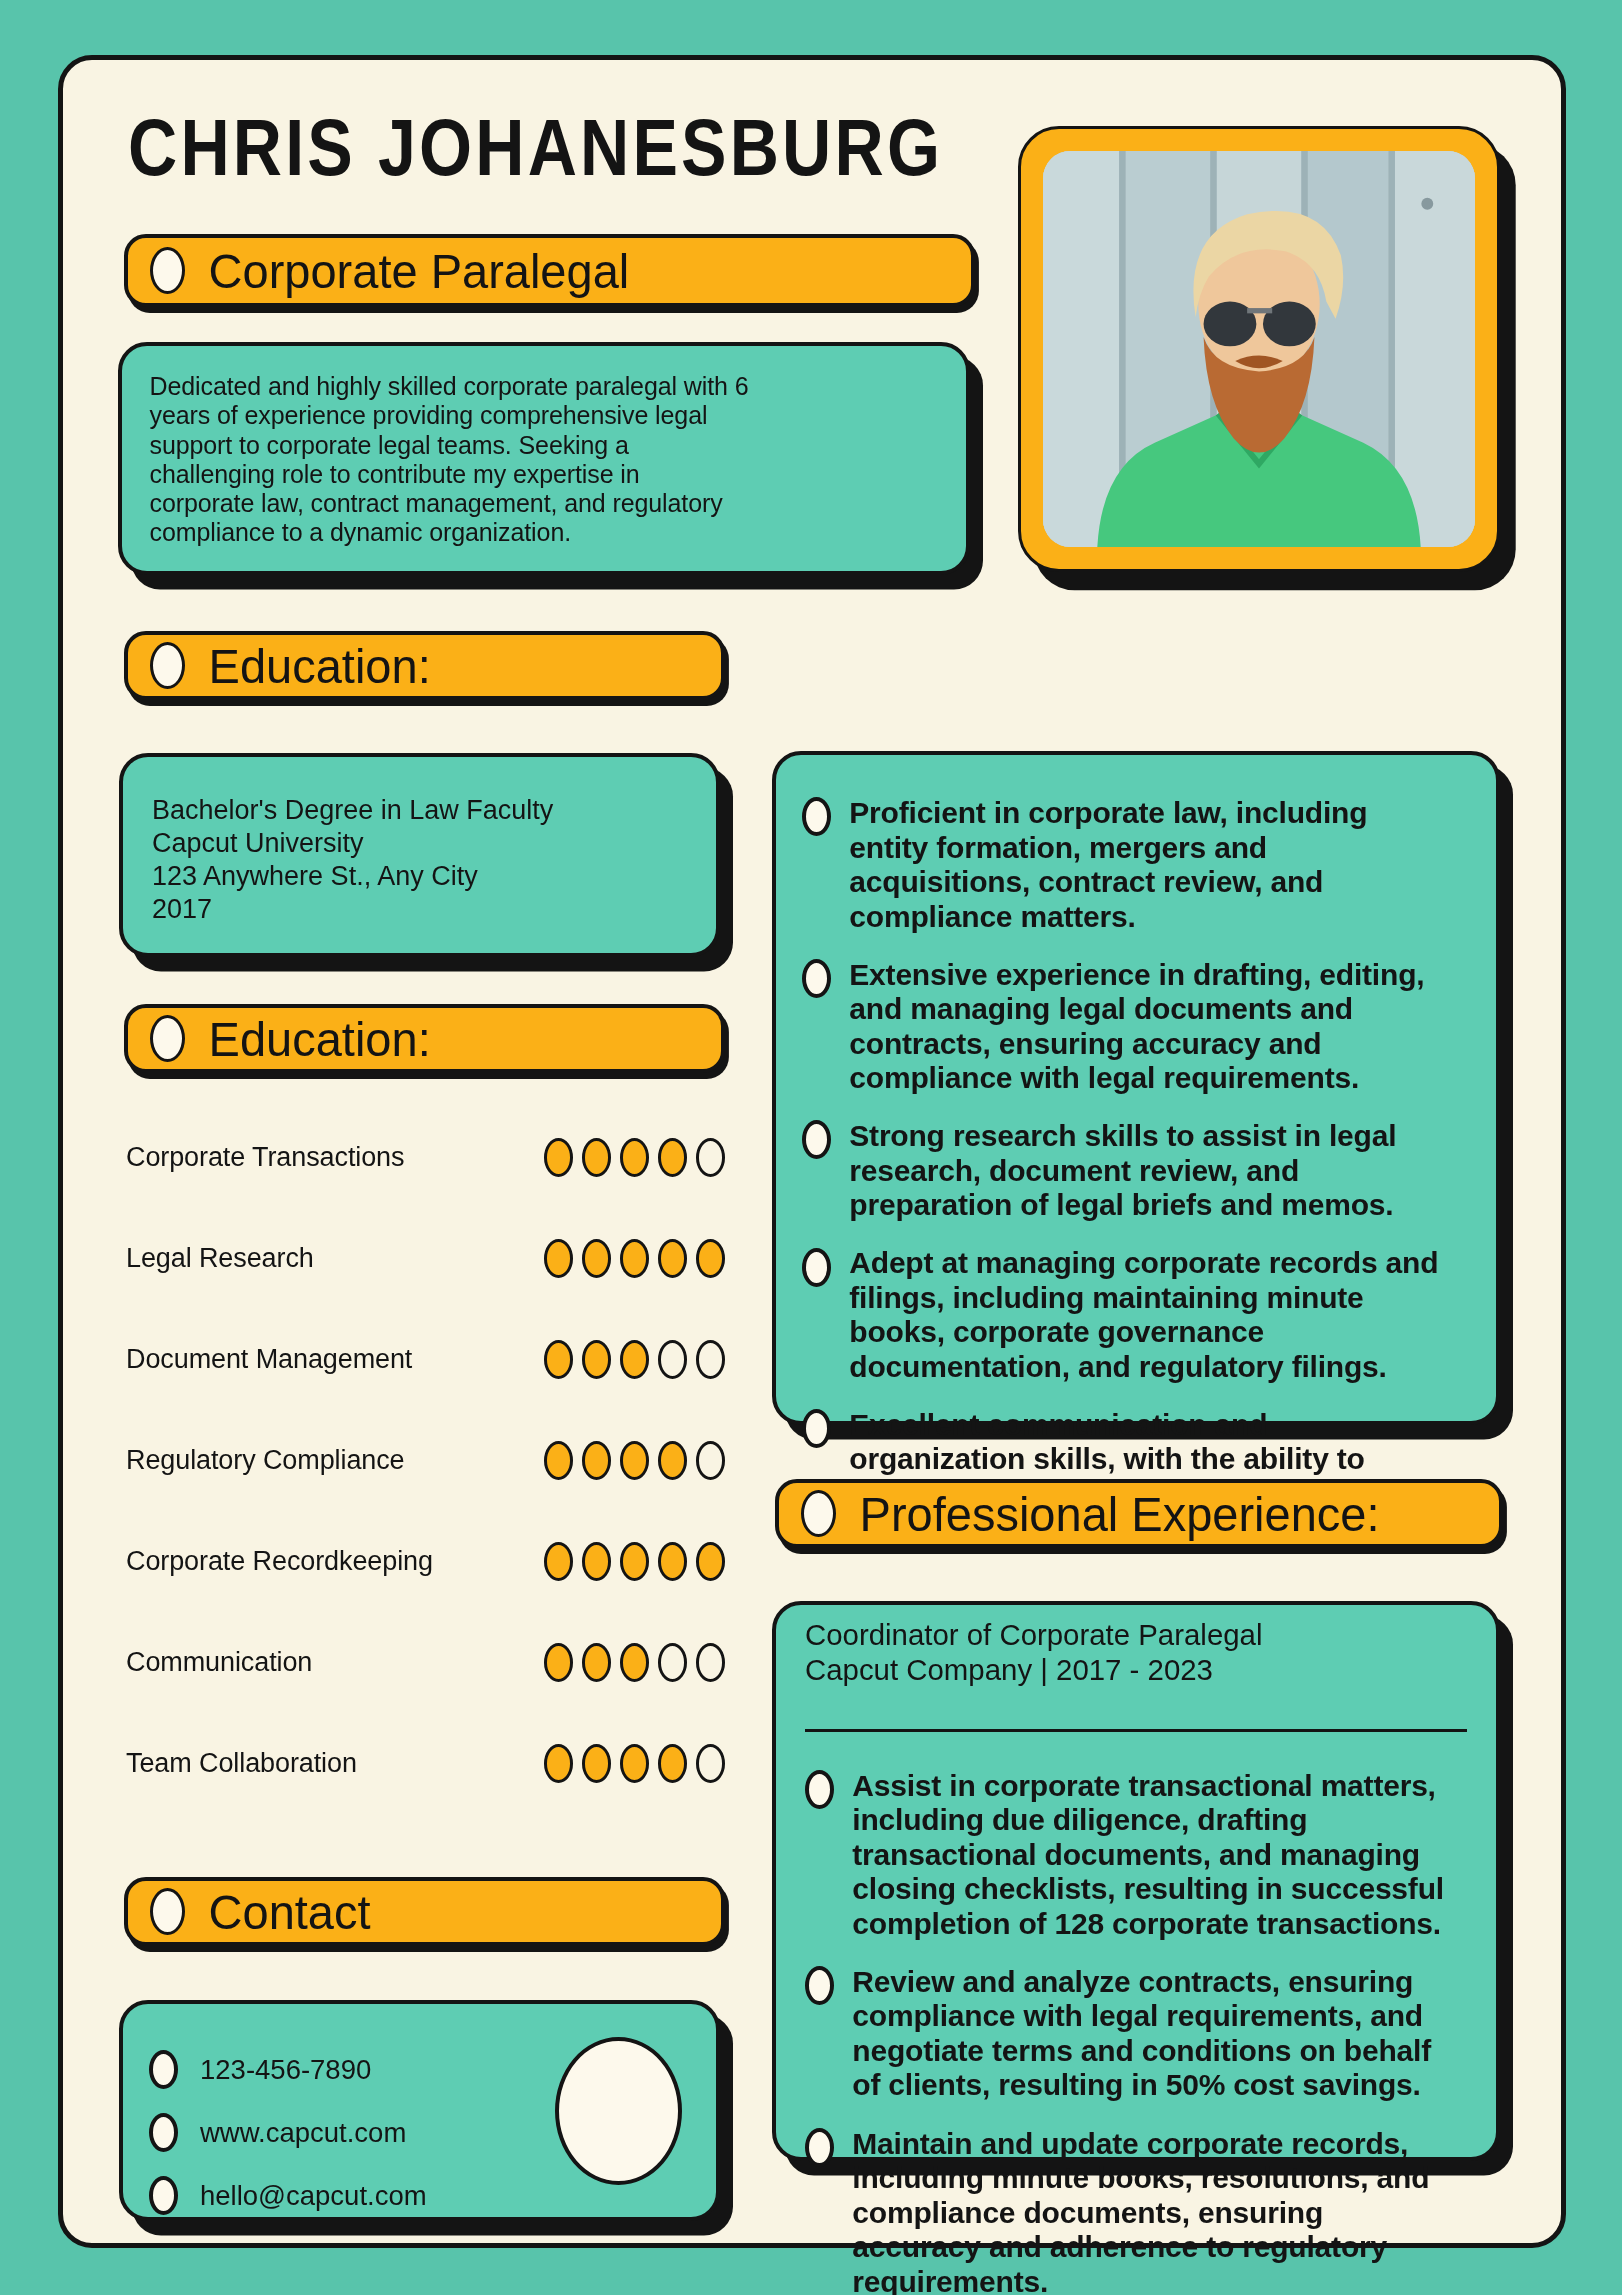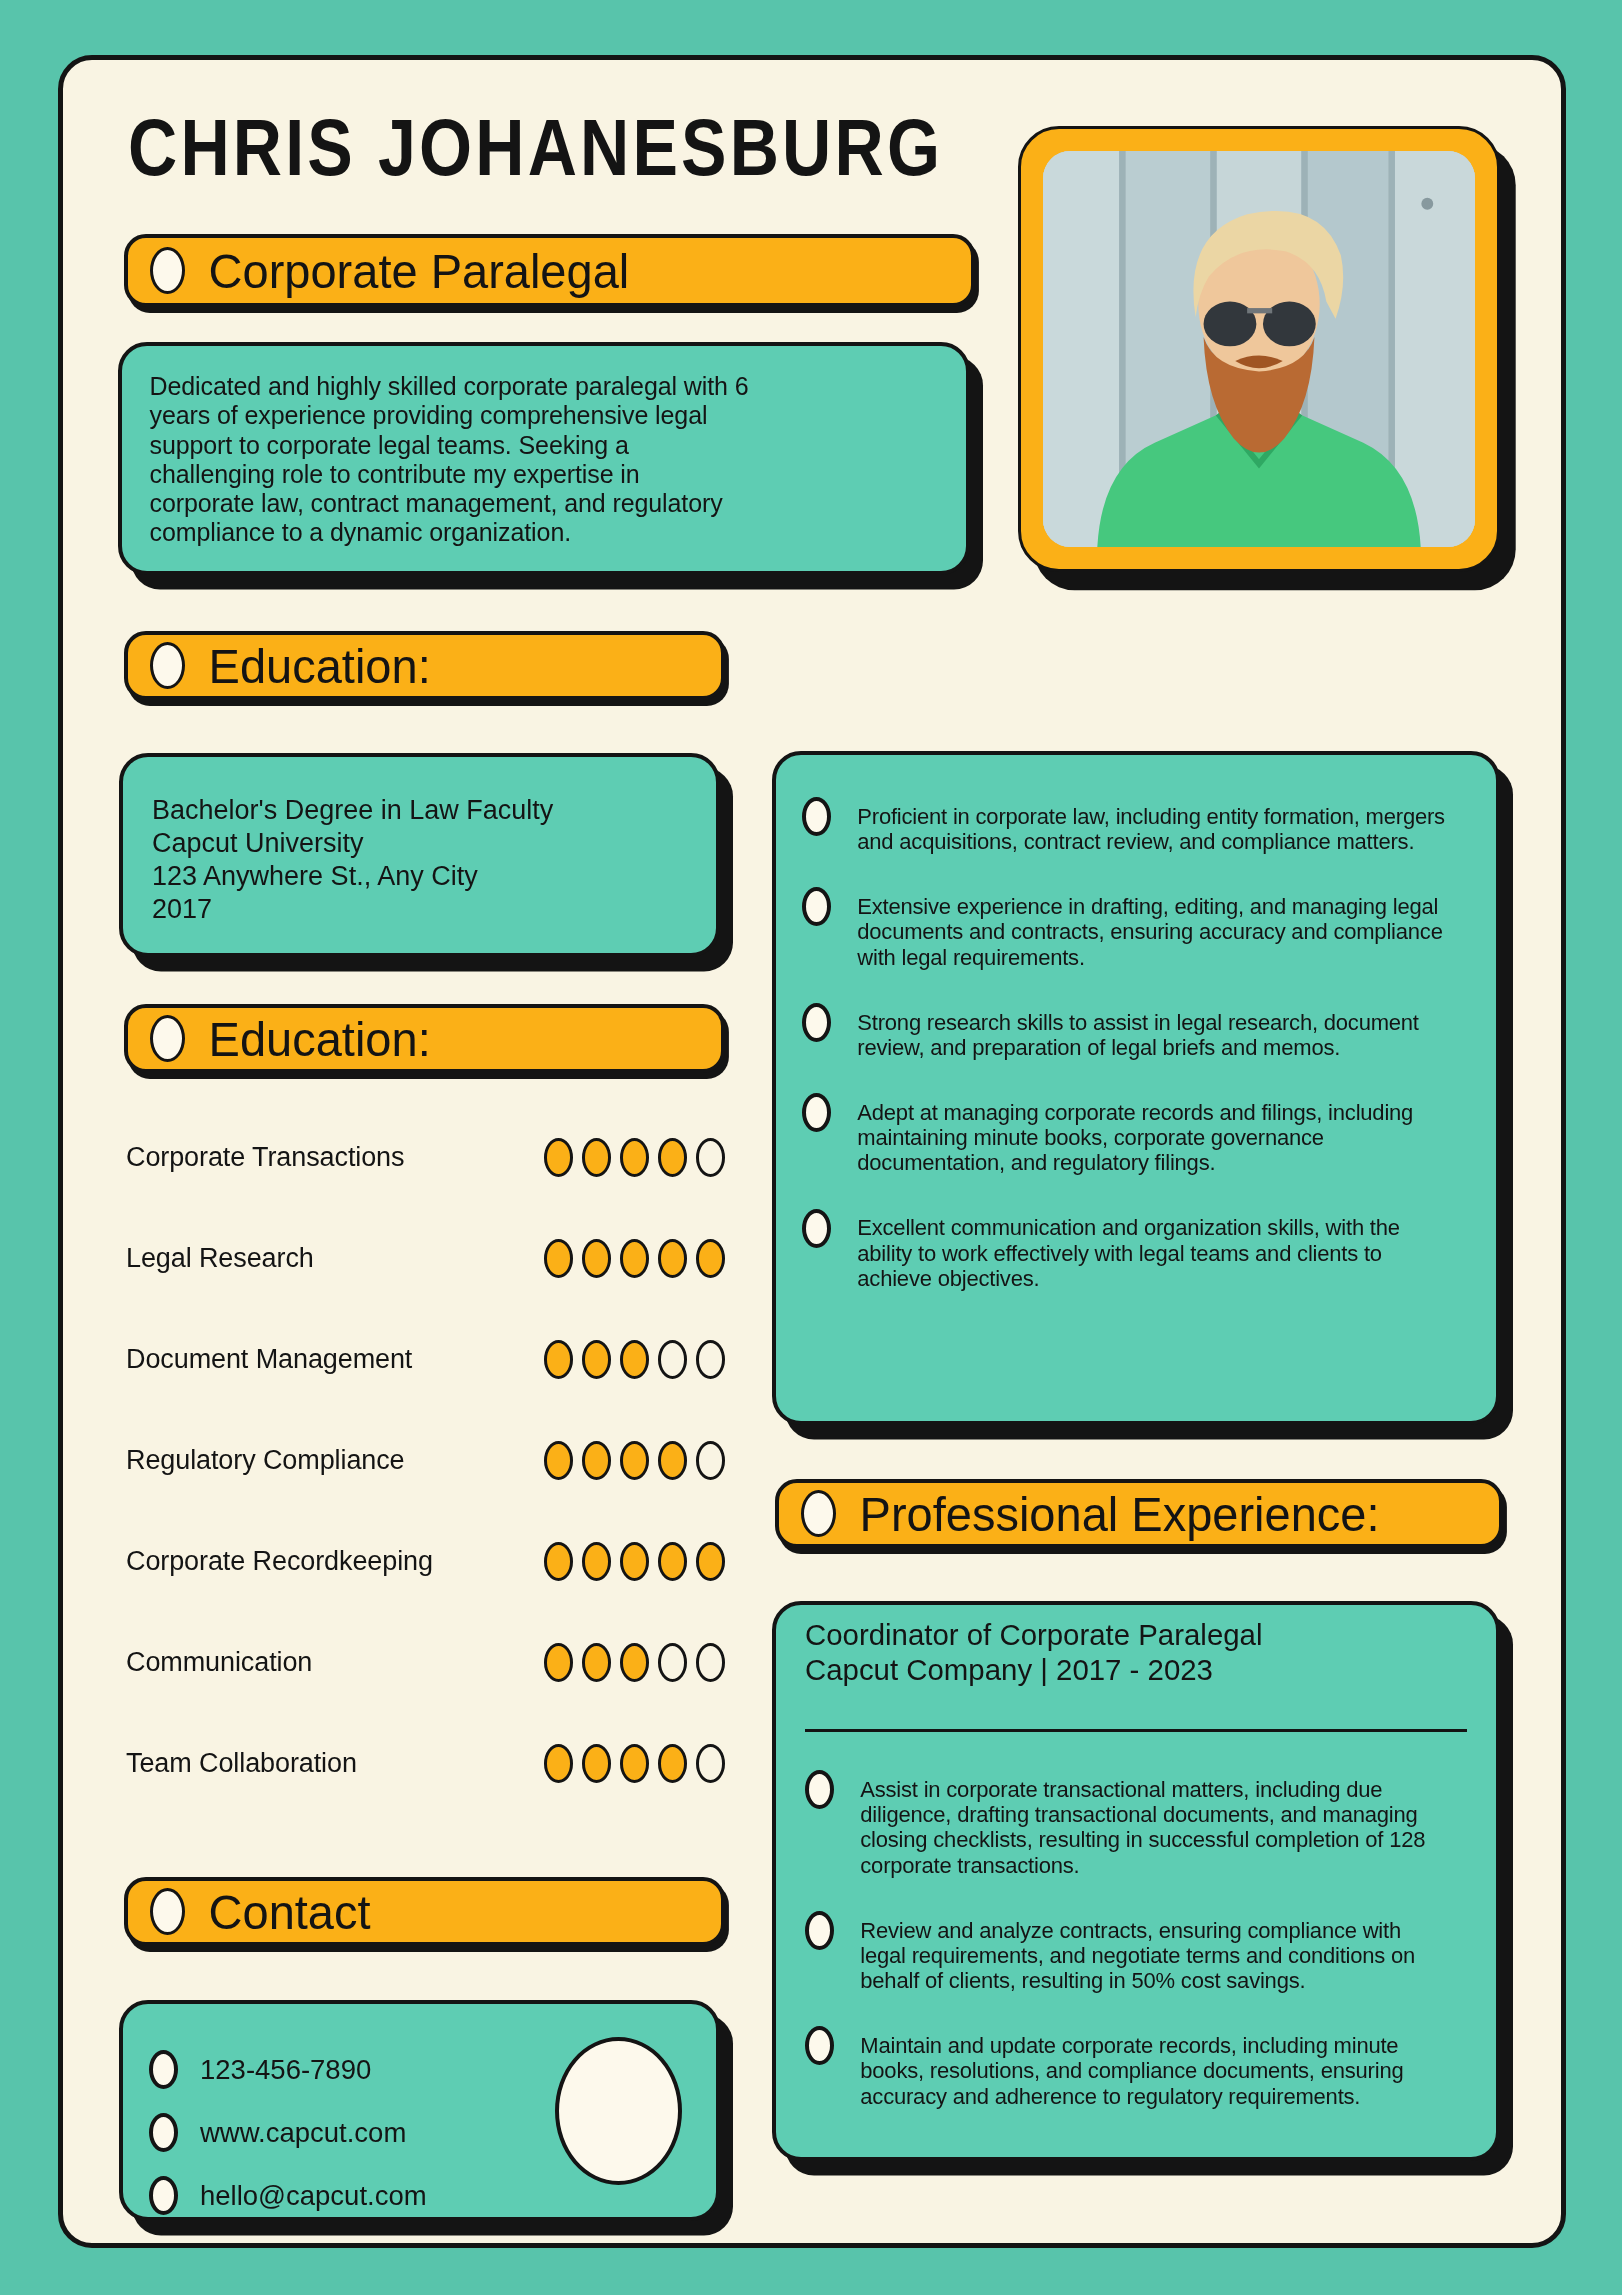--- a/index.html
+++ b/index.html
@@ -33,21 +33,21 @@
   .skills{position:absolute;left:126px;top:1107px;width:599px;}
   .skill-row{height:101px;display:flex;align-items:center;justify-content:space-between;}
   .skill-label{font-size:27px;letter-spacing:-0.1px;}
   .dots{display:flex;gap:8.5px;}
   .dot{width:29.4px;height:39px;border:3.9px solid var(--ink);border-radius:50%;background:var(--paper-cream);box-sizing:border-box;}
   .dot.filled{background:var(--accent-yellow);}
 
   .brow{display:flex;gap:18.3px;margin-bottom:23.6px;}
   .bdot{flex:none;width:29px;height:39px;border:4.6px solid var(--ink);border-radius:50%;
         background:var(--bullet-white);margin-top:1.3px;box-sizing:border-box;}
-  .brow p{margin:8px;font-size:22px;line-height:1.15;letter-spacing:-0.2px;max-width:592px;}
+  .brow p{margin:0;font-size:30px;line-height:1.15;letter-spacing:-0.2px;max-width:592px;font-weight:bold;}
 
   .psum-inner{padding:41px 26px 0 26px;}
   .pexp-inner{padding:12px 29px 0 29px;}
   .exp-title{margin:0;font-size:29.4px;line-height:1.2;font-weight:500;}
   .divider{height:3.3px;background:var(--ink);margin:41px 0 37px 0;}
 
   .contact-rows{padding:34px 0 0 26px;}
   .contact-row{display:flex;align-items:center;gap:22px;height:63px;}
   .contact-row p{margin:0;font-size:27.5px;}
   .contact-ellipse{position:absolute;right:34px;top:50%;transform:translateY(-50%);

